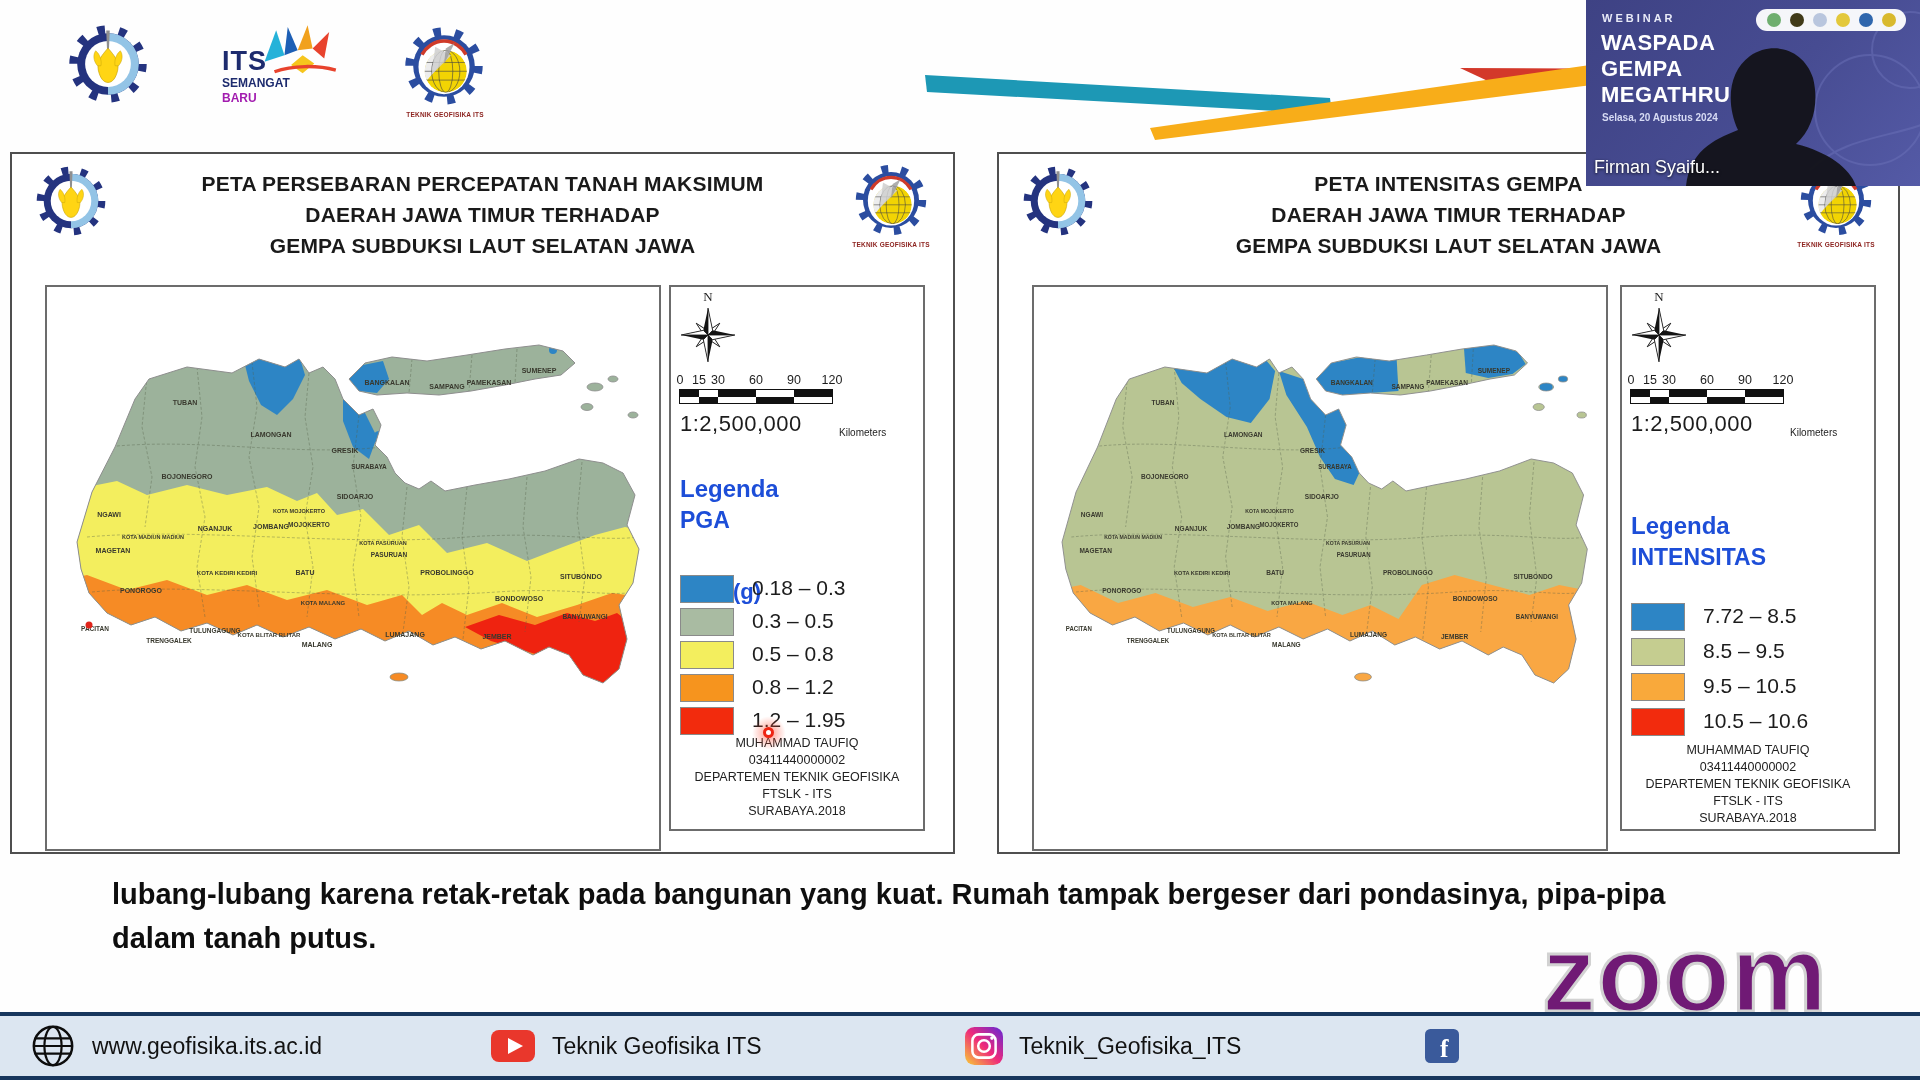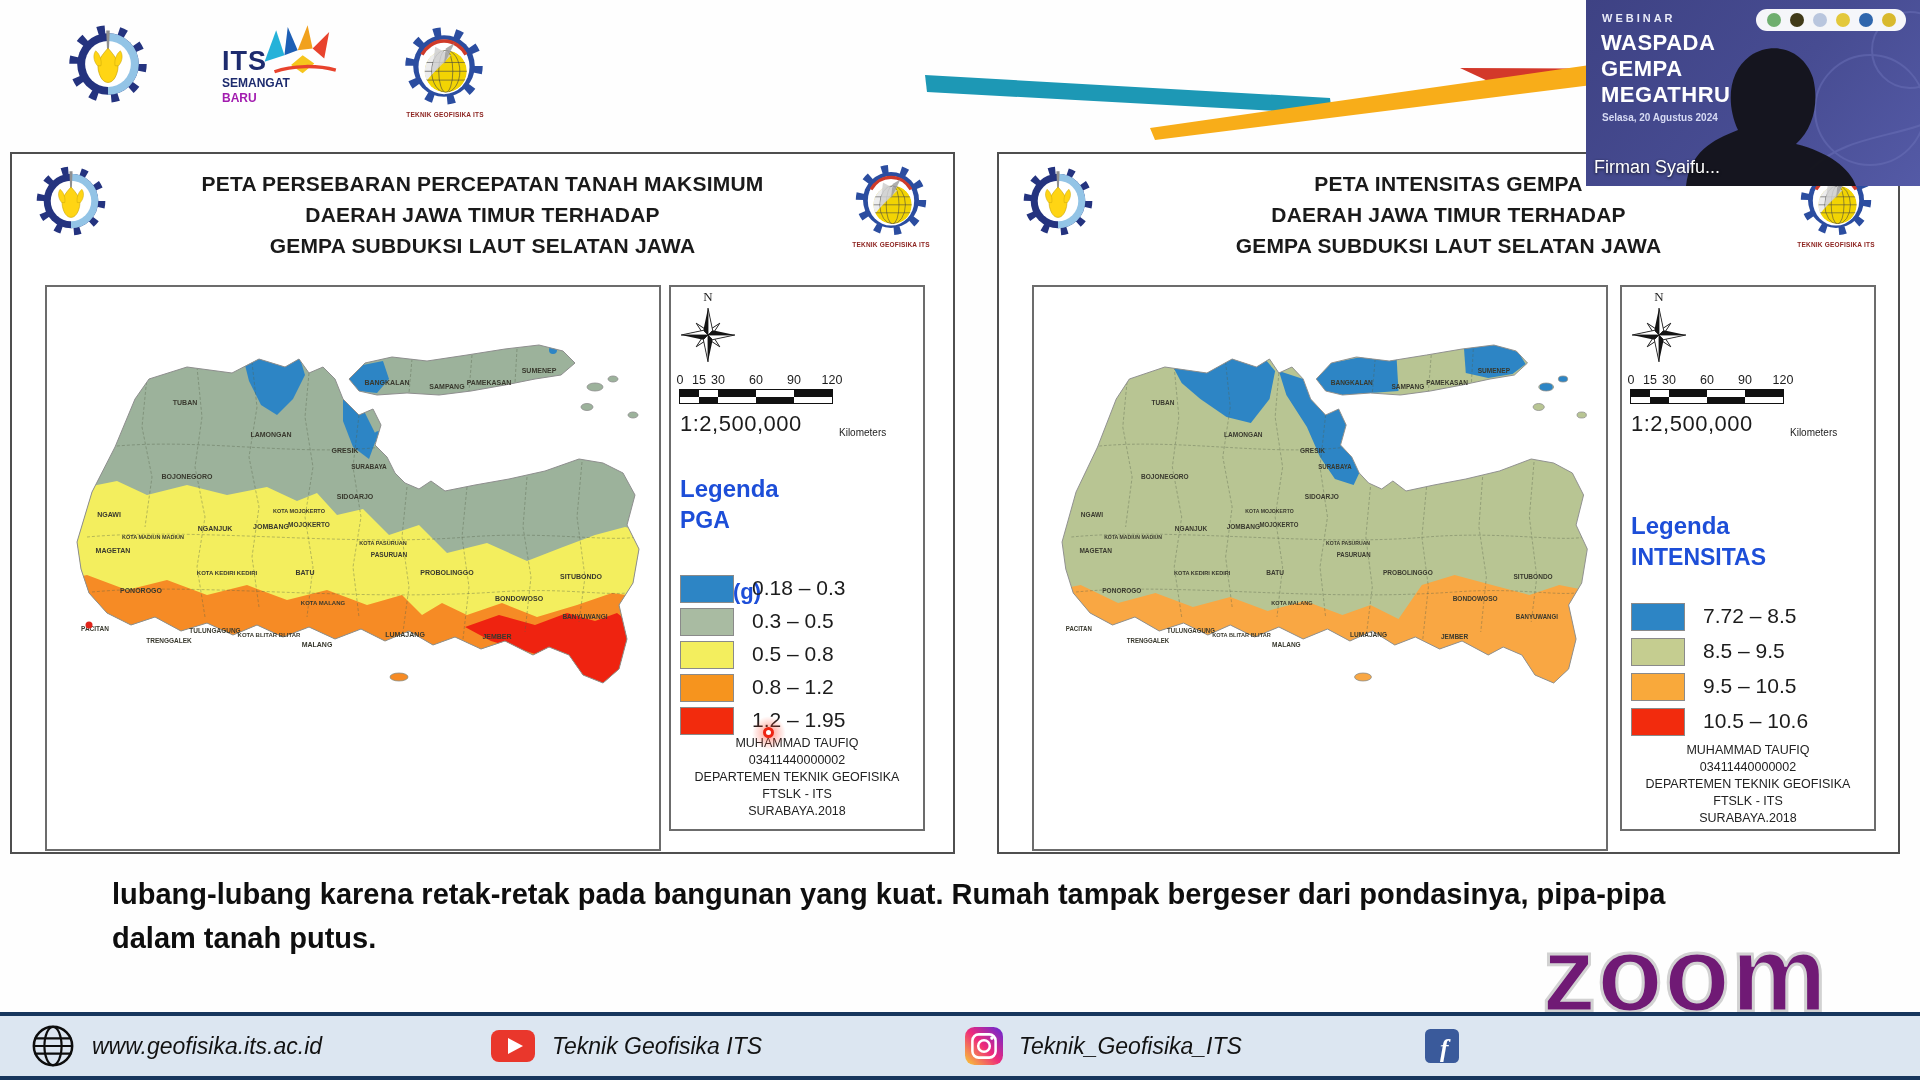--- a/index.html
+++ b/index.html
@@ -57,21 +57,21 @@
   .author{position:absolute;left:0;right:0;text-align:center;font-size:12.5px;line-height:17px;color:#222;}
   
   .caption{position:absolute;left:112px;top:872px;width:1720px;z-index:2;
            font-size:29px;line-height:44px;font-weight:bold;color:#0e0e0e;}
   
   .wm{position:absolute;left:1542px;top:928px;z-index:1;font-size:108px;font-weight:bold;line-height:.85;
       letter-spacing:1px;color:#701a75;-webkit-text-stroke:3px #d2d2d2;}
   
   .footer{position:absolute;left:0;top:1012px;width:1920px;height:60px;background:#dce6f1;
           border-top:4px solid #17365d;border-bottom:4px solid #17365d;z-index:3;}
-  .fitem{position:absolute;top:0;height:60px;display:flex;align-items:center;gap:16px;font-style:italic;}
+  .fitem{position:absolute;top:0;height:60px;display:flex;align-items:center;gap:16px;}
   .fitem .flabel{font-size:23px;color:#121212;}
   
   .webcam{position:absolute;left:1586px;top:0;width:334px;height:186px;z-index:5;overflow:hidden;
           background:linear-gradient(130deg,#3e4284 0%,#474c92 55%,#545aa6 100%);}
   .wc-deco{position:absolute;right:-30px;top:10px;width:200px;height:176px;opacity:.5;}
   .wc-webinar{position:absolute;left:16px;top:12px;font-size:11px;font-weight:bold;letter-spacing:3px;color:#e9ebf8;}
   .wc-title{position:absolute;left:15px;top:30px;font-size:22px;line-height:26px;font-weight:800;color:#ffffff;letter-spacing:.5px;}
   .wc-date{position:absolute;left:16px;top:112px;font-size:10px;font-weight:bold;color:#d7dbf4;}
   .wc-pill{position:absolute;left:170px;top:9px;width:150px;height:22px;border-radius:11px;
            background:rgba(255,255,255,.95);display:flex;align-items:center;justify-content:space-around;padding:0 6px;box-sizing:border-box;}

